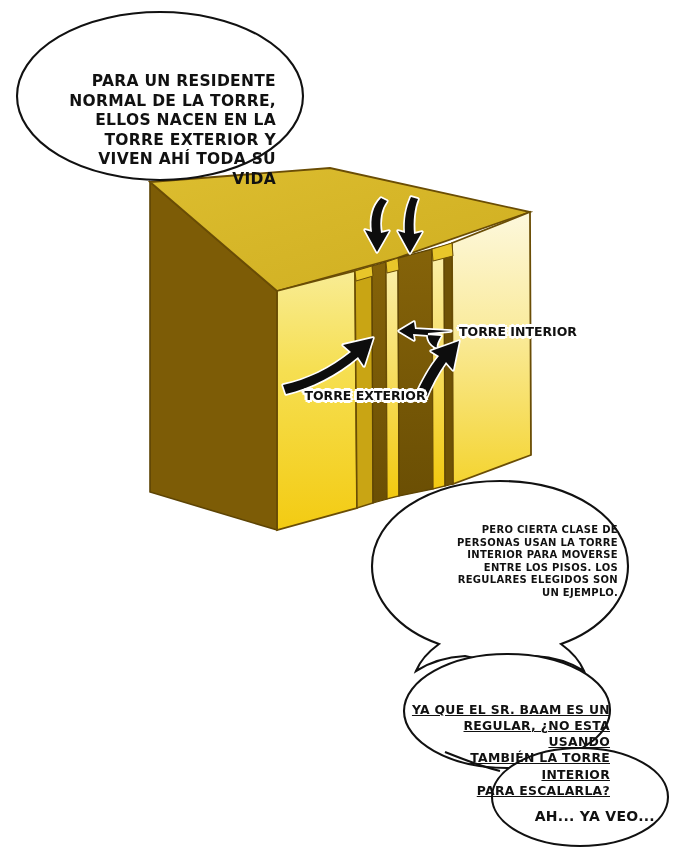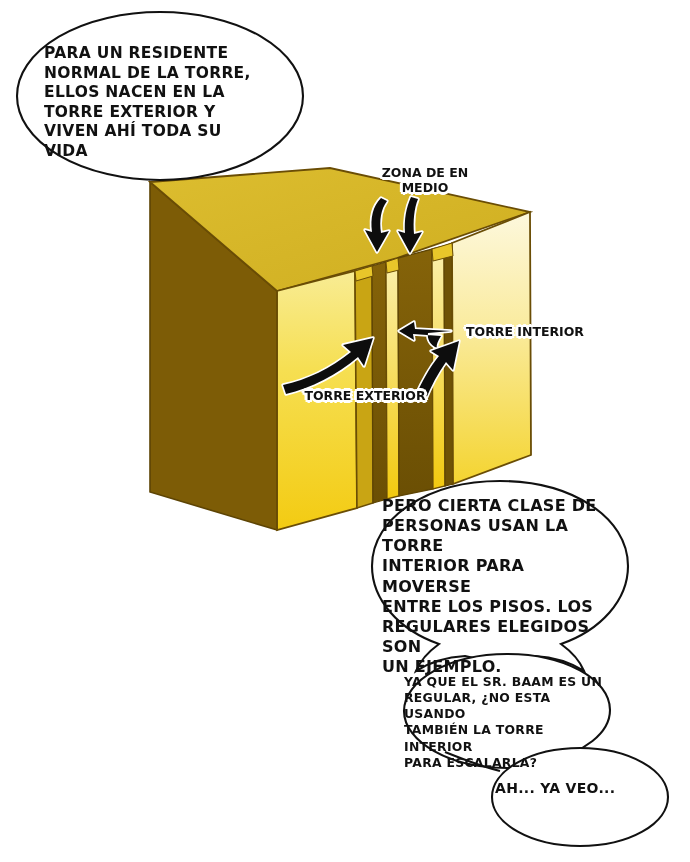--- a/index.html
+++ b/index.html
@@ -30,25 +30,26 @@
     width: 690px;
     height: 862px;
   }
 
   
   .balloon-text {
     font-family: "DejaVu Sans", sans-serif;
     font-weight: 700;
     text-transform: uppercase;
     color: #111111;
-    text-align: left;
+    text-align: right;
     letter-spacing: 0.3px;
     line-height: 1.26;
     white-space: pre-line;
     user-select: none;
+    margin-top: 28px;
   }
 
   .callout-text {
     font-family: "DejaVu Sans", sans-serif;
     font-weight: 700;
     text-transform: uppercase;
     color: #111111;
     text-align: center;
     line-height: 1.18;
     white-space: pre-line;
@@ -66,28 +67,29 @@
   #bubble1-text {
     position: absolute;
     left: 44px; top: 44px;
     width: 232px;
     font-size: 15.5px;
   }
   #bubble2-text {
     position: absolute;
     left: 382px; top: 496px;
     width: 236px;
-    font-size: 16px;
+    font-size: 10px;
   }
   #bubble3-text {
     position: absolute;
     left: 404px; top: 674px;
     width: 206px;
     font-size: 12.4px;
     line-height: 1.30;
+    text-decoration: underline;
   }
   #bubble4-text {
     position: absolute;
     left: 495px; top: 780px;
     width: 160px;
     font-size: 14px;
   }
 
   #label-zona {
     position: absolute;
@@ -100,21 +102,21 @@
     left: 254px; top: 389px;
     width: 132px;
     font-size: 12.5px;
     margin-left: 45px;
   }
   #label-interior {
     position: absolute;
     left: 452px; top: 325px;
     width: 132px;
     font-size: 12.5px;
-    text-align: right;
+    text-align: center;
   }
 </style>
 </head>
 <body>
 
 <div id="panel">
 
   <svg class="layer" viewBox="0 0 690 862" width="690" height="862" xmlns="http://www.w3.org/2000/svg">
     <defs>
       <linearGradient id="gradFront" x1="0" y1="0" x2="0" y2="1">
@@ -252,21 +254,19 @@
 REGULARES ELEGIDOS SON
 UN EJEMPLO.</div>
 
     <div id="bubble3-text" class="balloon-text">YA QUE EL SR. BAAM ES UN
 REGULAR, ¿NO ESTA USANDO
 TAMBIÉN LA TORRE INTERIOR
 PARA ESCALARLA?</div>
 
     <div id="bubble4-text" class="balloon-text">AH... YA VEO...</div>
 
-    <div id="label-zona" class="callout-text">ZONA DE EN
-MEDIO</div>
 
     <div id="label-exterior" class="callout-text">TORRE EXTERIOR</div>
 
     <div id="label-interior" class="callout-text">TORRE INTERIOR</div>
   </div>
 
 </div>
 
 </body></html>

